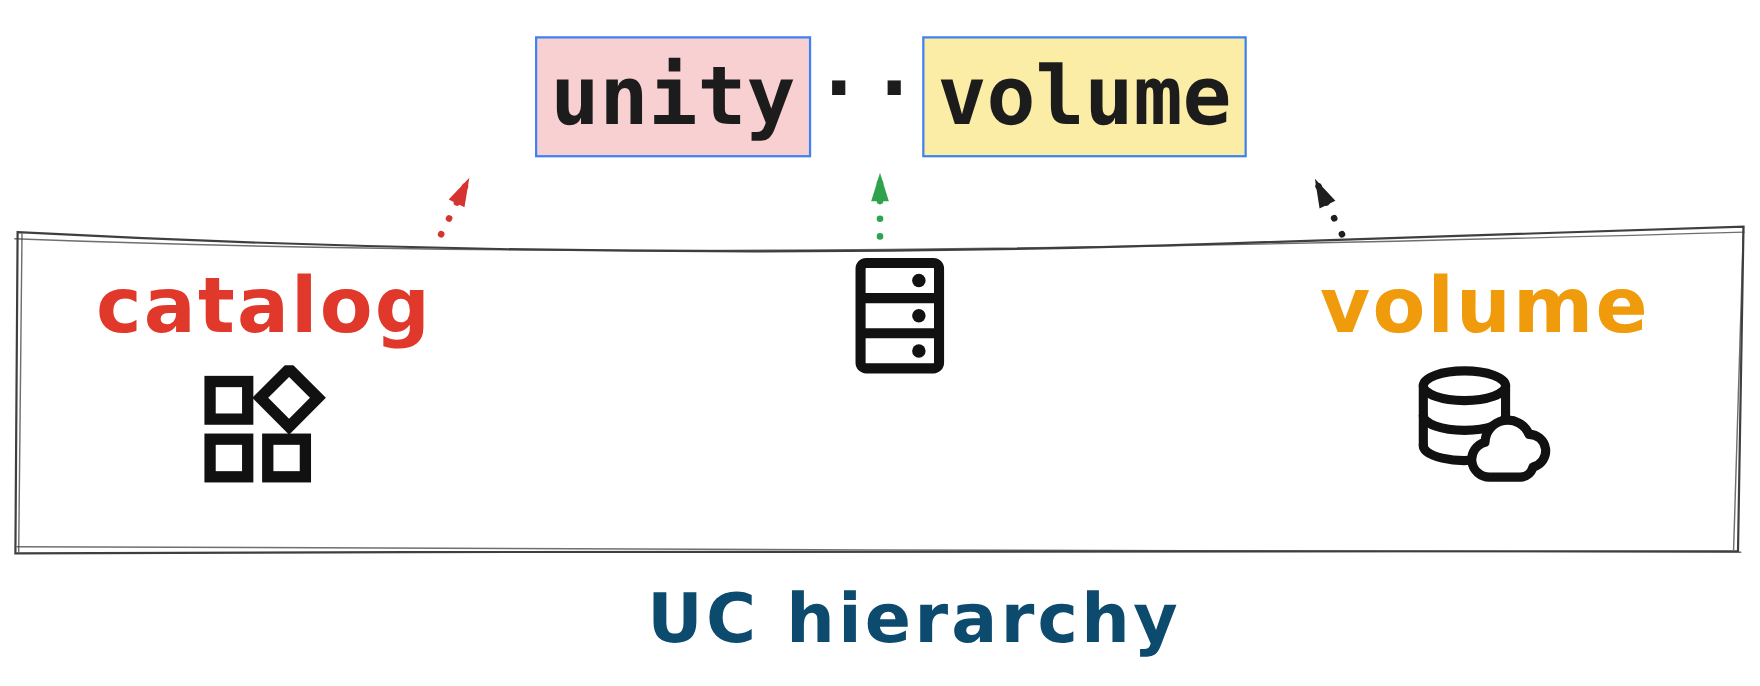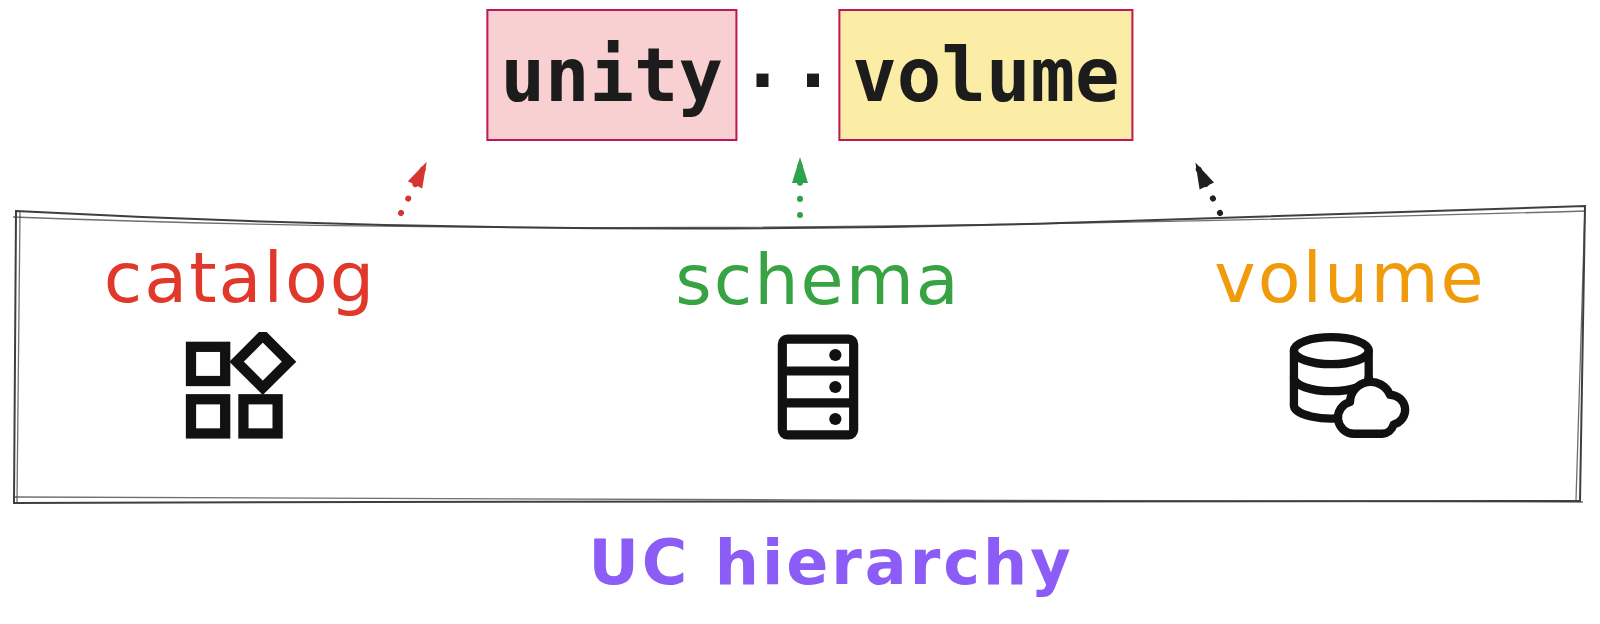--- a/index.html
+++ b/index.html
@@ -16,28 +16,28 @@
   
   .code-row{
     position:absolute;left:810px;top:9px;transform:translateX(-50%);
     display:flex;align-items:stretch;
     font-family:"DejaVu Sans Mono",monospace;
     font-size:74px;font-weight:700;color:#1c1c1c;
     white-space:nowrap;
   }
   .seg{
     display:block;line-height:104px;
-    padding:12px 12px;border:2px solid #be185d;
+    padding:1px 12px;border:2px solid #3b82f6;margin-top:24px;
   }
   .sep{display:block;line-height:104px;padding:0 3px;}
 
   
   .col{position:absolute;text-align:center;}
   .col-label{
-    font-size:70px;font-weight:400;letter-spacing:2px;
+    font-size:70px;font-weight:700;letter-spacing:2px;
     line-height:100px;
     font-family:"DejaVu Sans",sans-serif;
   }
   .col-icon{margin-top:4px;}
   .icon-svg{display:inline-block;vertical-align:top;}
 
   .caption{
     position:absolute;left:831px;top:526px;transform:translateX(-50%);
     font-size:62px;font-weight:700;color:#1f1f1f;
     letter-spacing:3px;white-space:nowrap;
@@ -85,21 +85,20 @@
       <svg class="icon-svg" width="114" height="114" viewBox="0 0 100 100" fill="none" stroke="#111111" stroke-width="9">
         <rect x="7" y="13" width="30" height="30"></rect>
         <path d="M70 3 L93 26 L70 49 L47 26 Z"></path>
         <rect x="7" y="59" width="30" height="30"></rect>
         <rect x="53" y="59" width="30" height="30"></rect>
       </svg>
     </div>
   </div>
 
   <div class="col" style="left:638px;top:230px;width:360px;">
-    <div class="col-label" style="color: rgb(55, 163, 67);">schema</div>
     <div class="col-icon">
       <svg class="icon-svg" width="92" height="106" viewBox="0 0 90 104" fill="none" stroke="#111111" stroke-width="9">
         <rect x="10" y="5" width="70" height="94" rx="5"></rect>
         <line x1="10" y1="36.3" x2="80" y2="36.3"></line>
         <line x1="10" y1="67.6" x2="80" y2="67.6"></line>
         <circle cx="62" cy="20.6" r="6" fill="#111111" stroke="none"></circle>
         <circle cx="62" cy="52" r="6" fill="#111111" stroke="none"></circle>
         <circle cx="62" cy="83.4" r="6" fill="#111111" stroke="none"></circle>
       </svg>
     </div>
@@ -112,15 +111,15 @@
         <ellipse cx="46" cy="18" rx="36" ry="13"></ellipse>
         <path d="M10 18 L10 70"></path>
         <path d="M82 18 L82 46"></path>
         <path d="M10 44 A36 13 0 0 0 82 44"></path>
         <path d="M10 70 A36 13 0 0 0 62 82"></path>
         <path d="M68 98 a15.5 15.5 0 0 1 -4 -30.5 a20 20 0 0 1 38.5 -7 a14.5 14.5 0 0 1 3.5 28.6 a12 12 0 0 1 -11 8.9 z" fill="#ffffff"></path>
       </svg>
     </div>
   </div>
 
-  <div class="caption" style="color: #8b5cf6;">UC hierarchy</div>
+  <div class="caption" style="color: #0c4a6e;">UC hierarchy</div>
 
 </div>
 
 </body></html>

